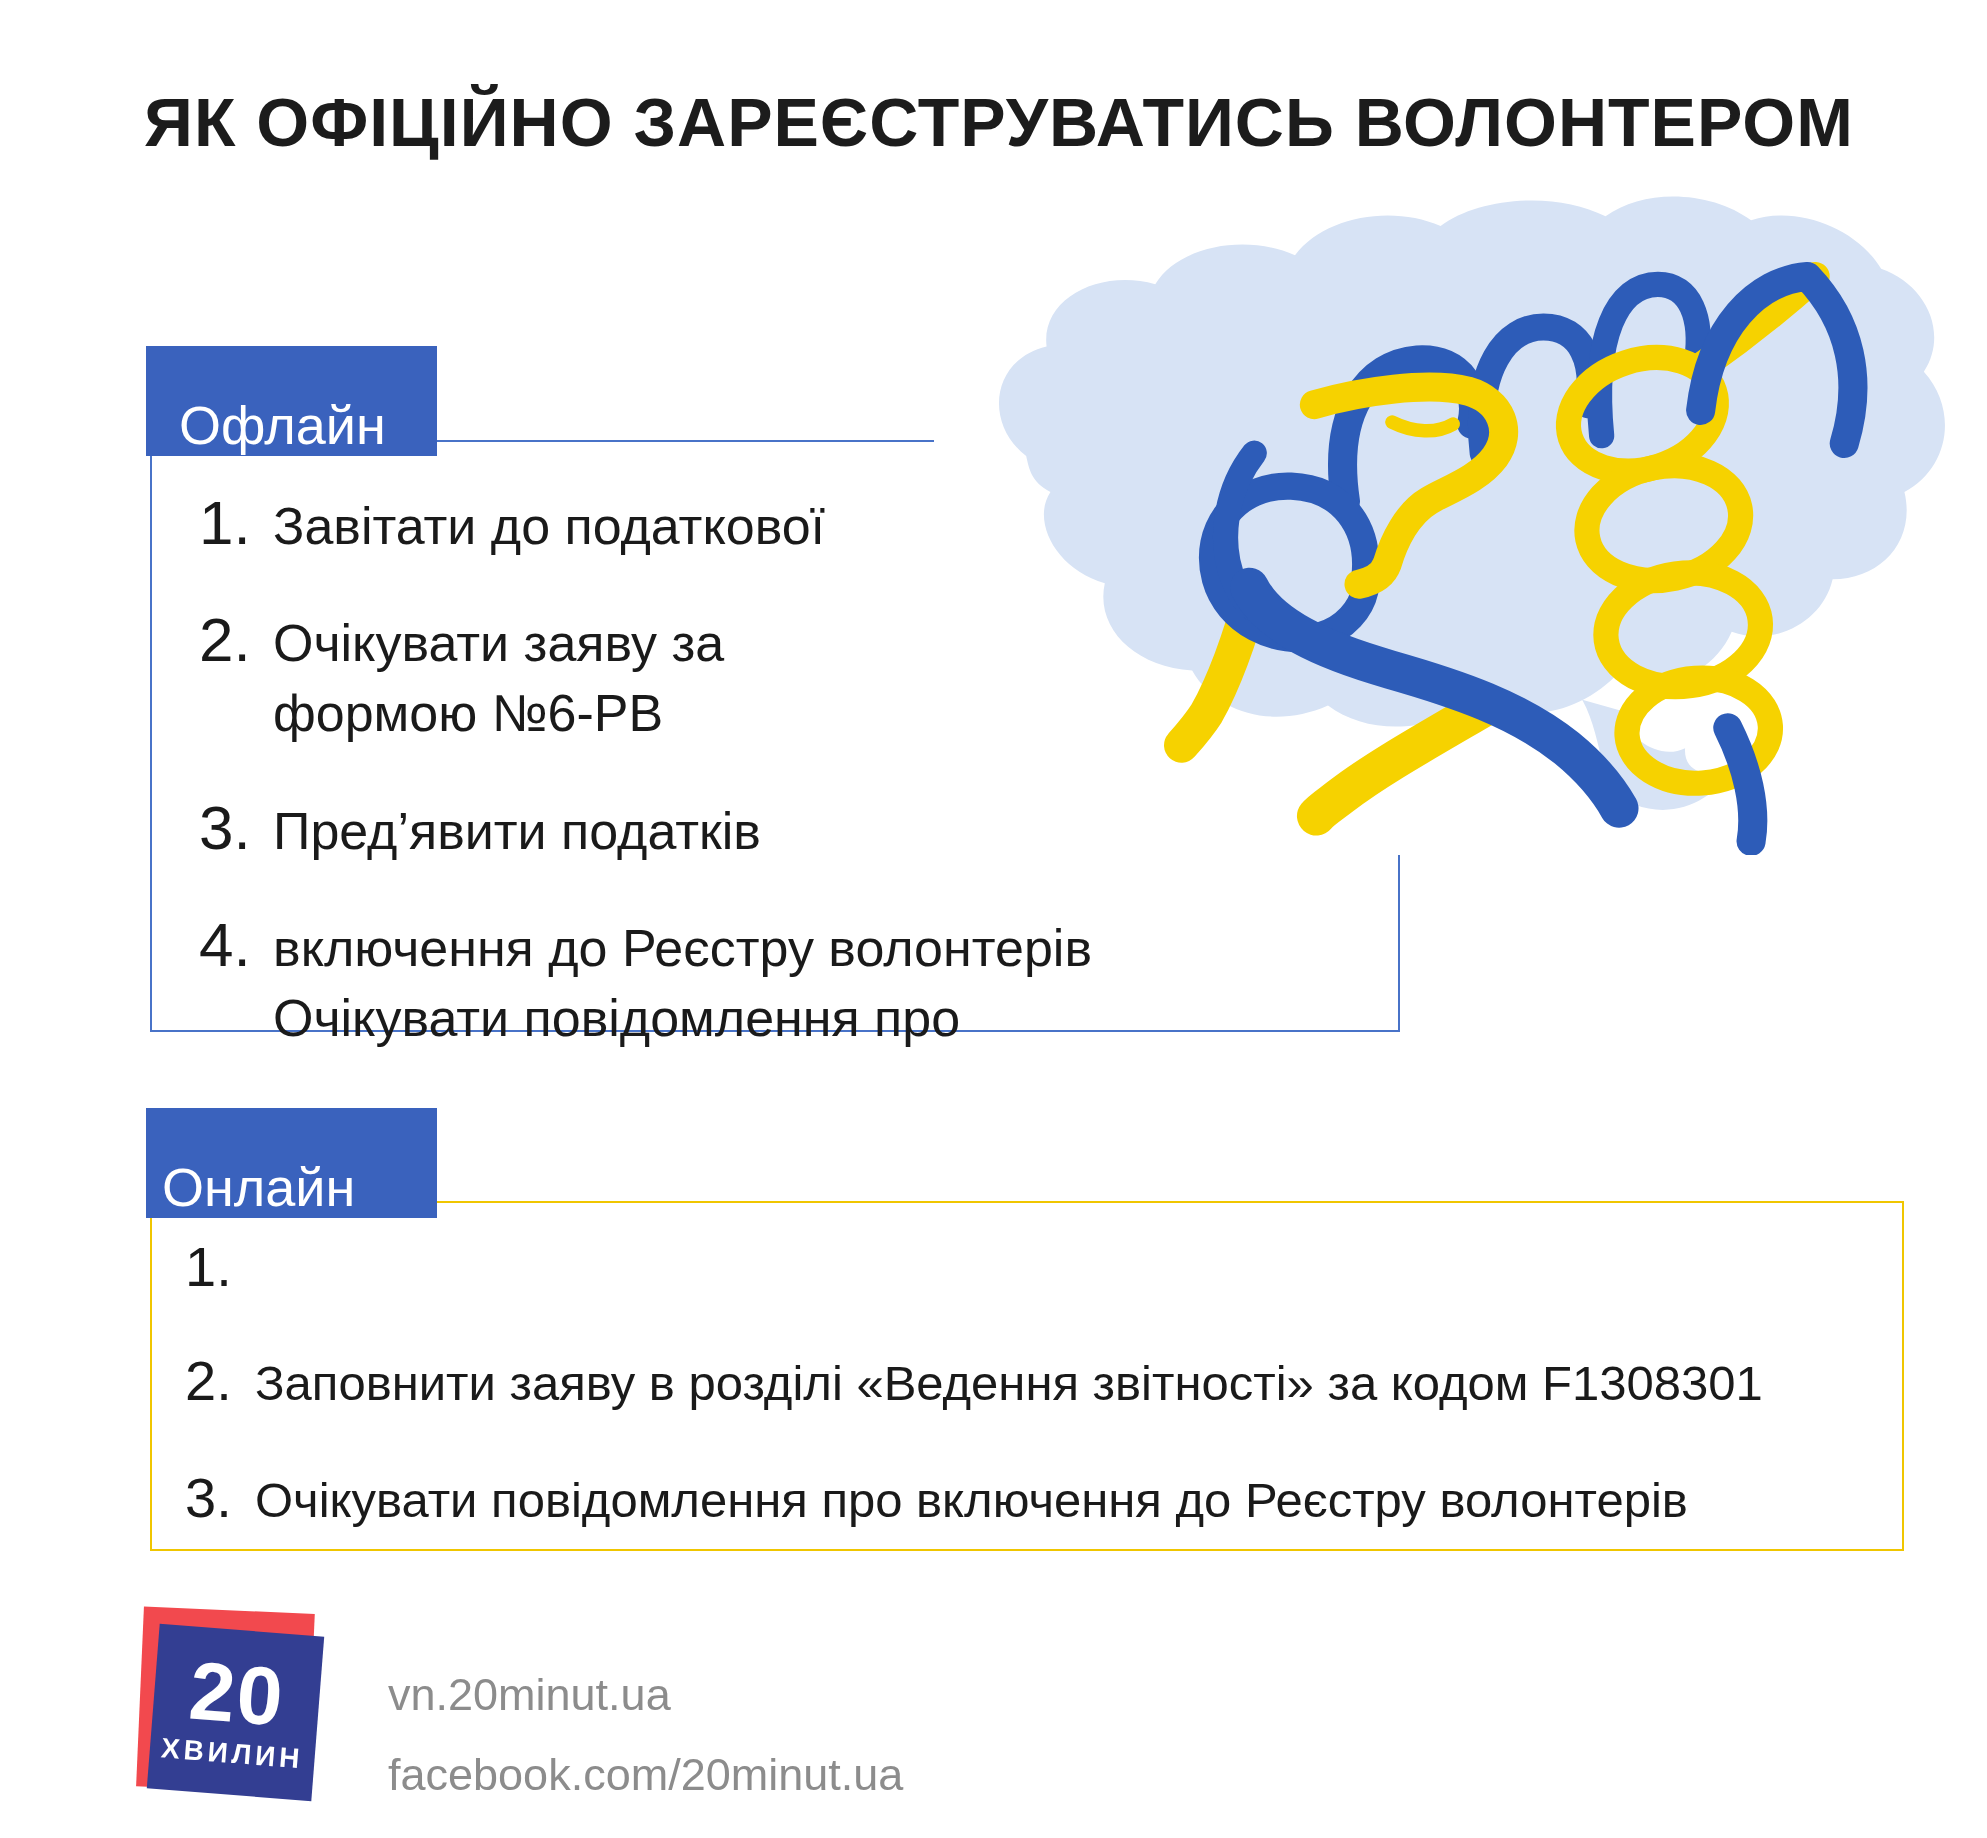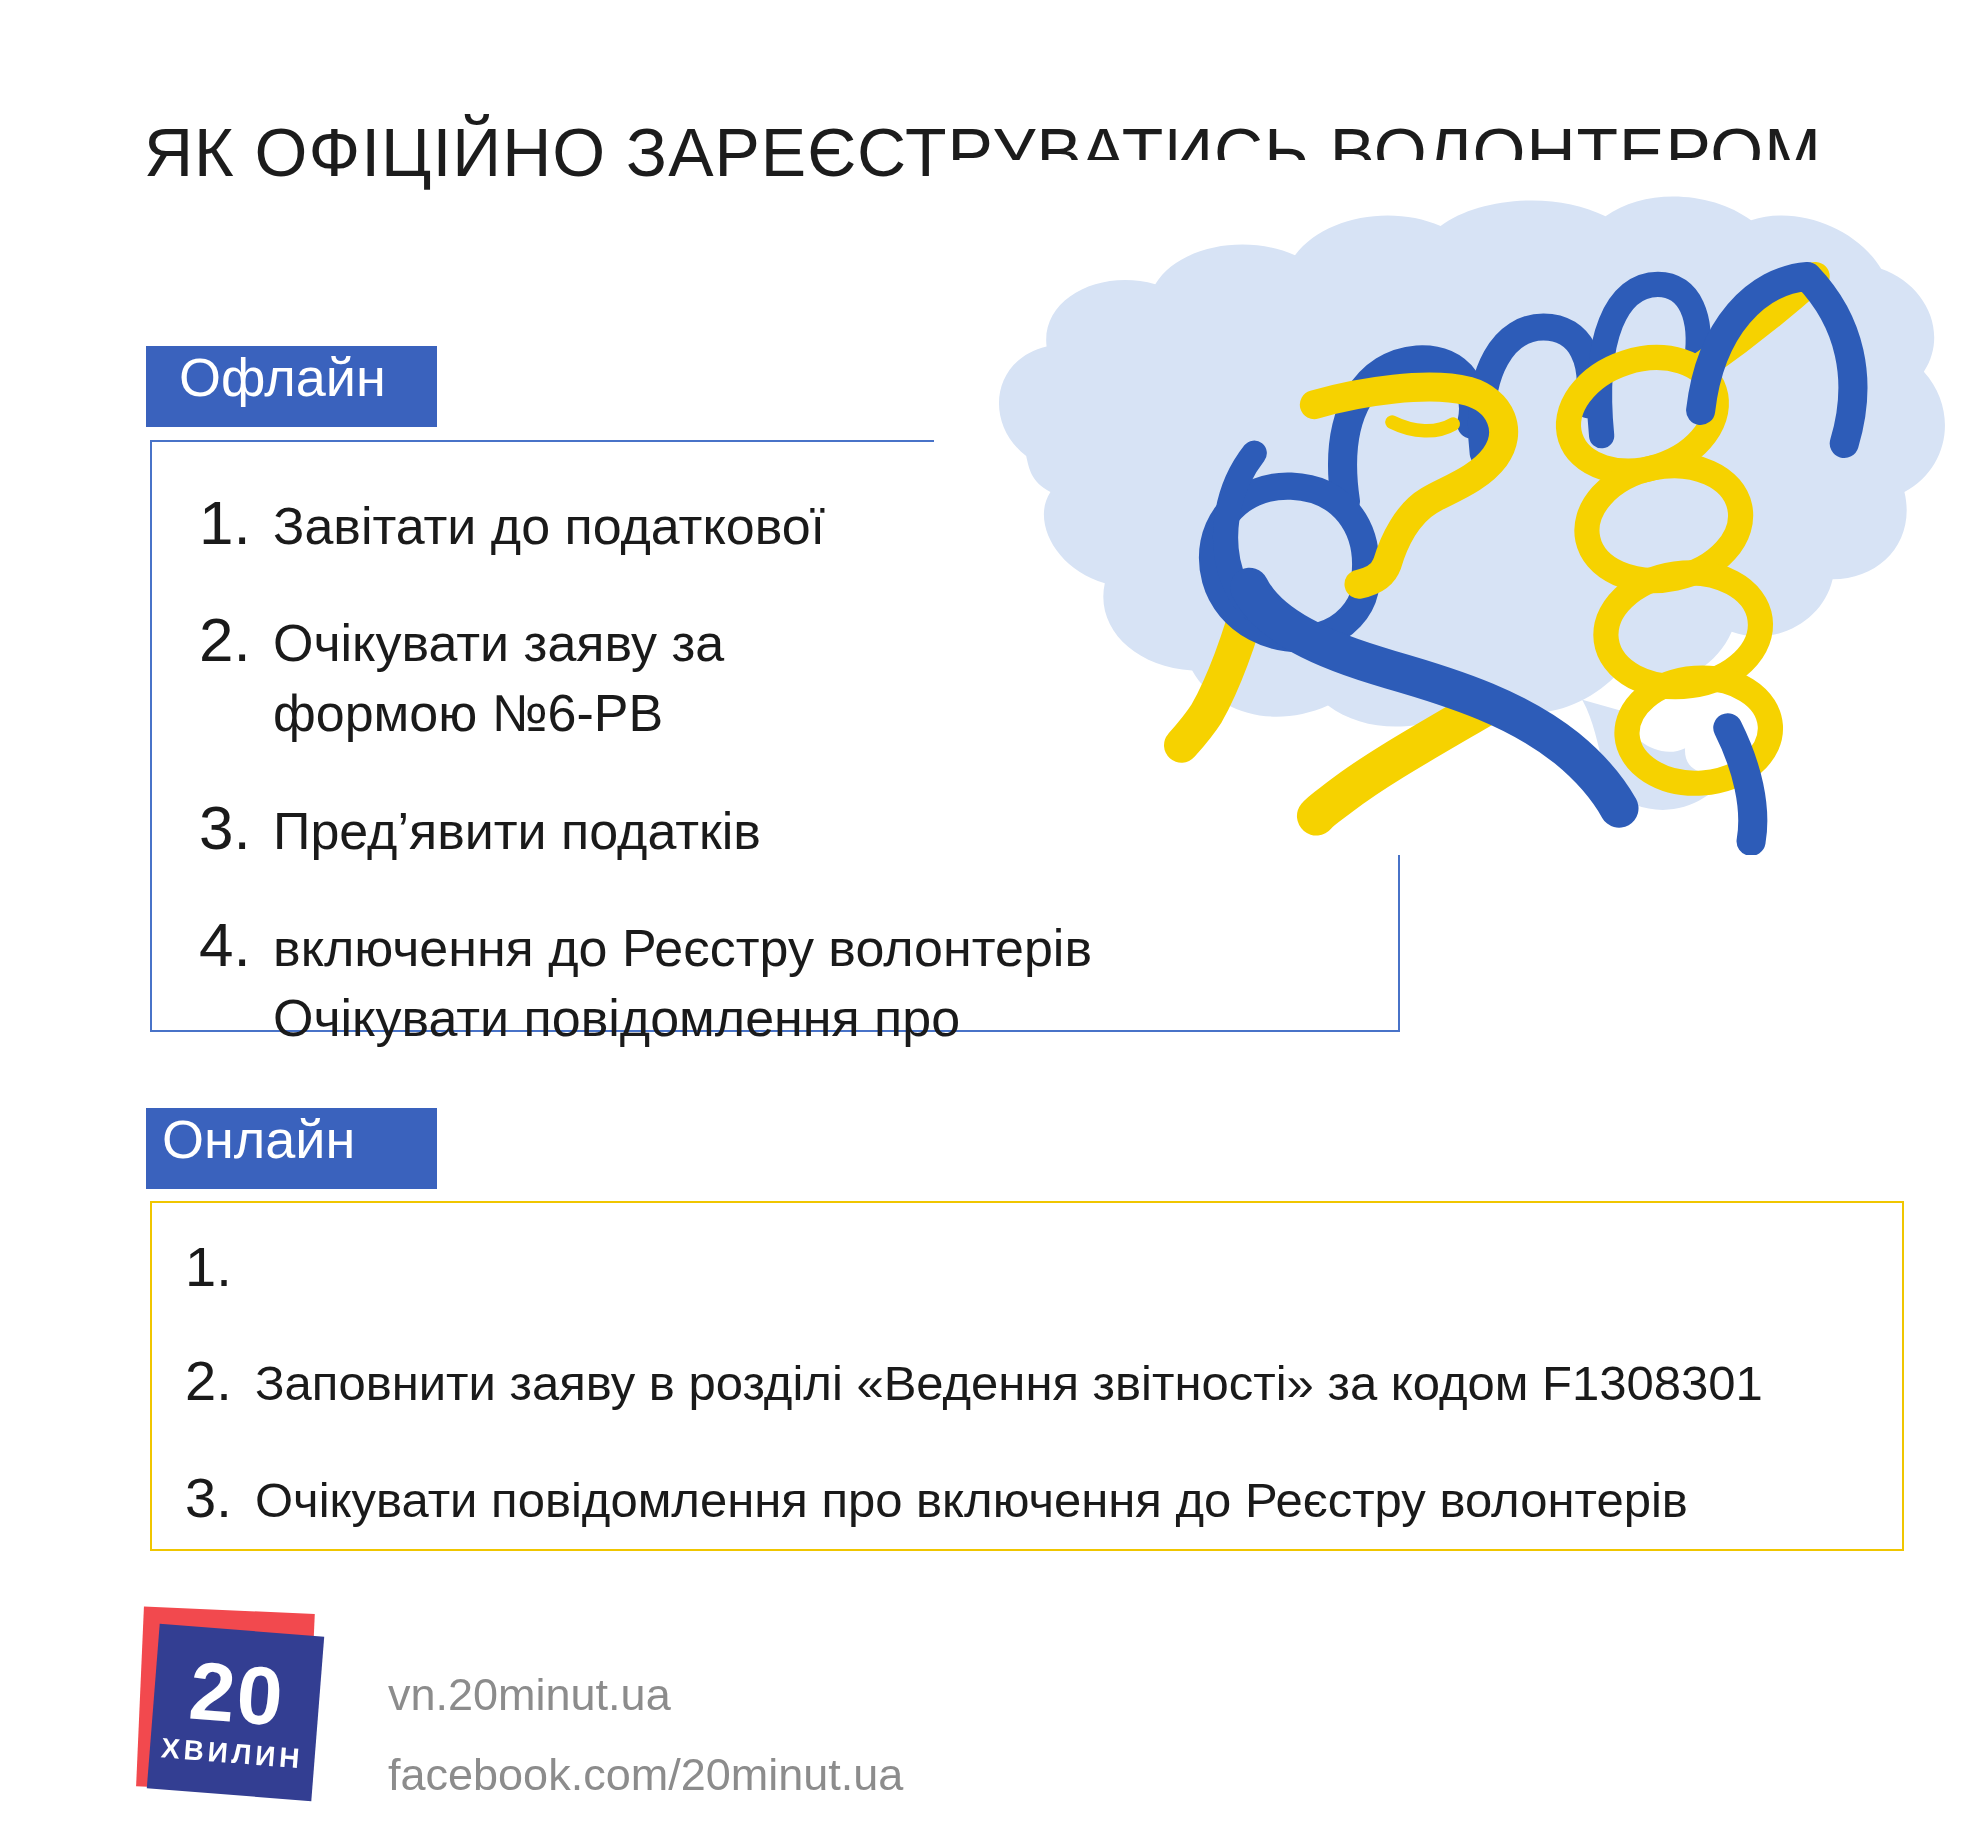--- a/index.html
+++ b/index.html
@@ -7,28 +7,28 @@
     width:1987px;height:1839px;position:relative;overflow:hidden;
     background:#ffffff;
     font-family:"Liberation Sans", sans-serif;
     color:#1a1a1a;
   }
   .abs{position:absolute;}
 
   
   .title{
     left:144px;top:83px;width:1805px;
-    font-size:68px;font-weight:400;letter-spacing:1px;
-    color:#1c1c1c;white-space:nowrap;margin-top:30px;
+    font-size:68px;font-weight:700;letter-spacing:1px;
+    color:#1c1c1c;white-space:nowrap;
   }
 
   
   .badge{
-    width:291px;height:81px;background:#3a62bd;color:#ffffff;
-    display:flex;align-items:flex-start;padding-left:33px;box-sizing:border-box;
+    width:291px;height:110px;background:#3a62bd;color:#ffffff;
+    display:flex;align-items:flex-end;padding-left:33px;box-sizing:border-box;
     font-size:54px;font-weight:400;z-index:6;
   }
   .badge-offline{left:146px;top:346px;}
   .badge-online{left:146px;top:1108px;padding-left:16px;}
 
   
   .stepbox{box-sizing:border-box;background:#ffffff;}
   .box-offline{
     left:150px;top:440px;width:1250px;height:592px;
     border:2.9px solid #4873c8;z-index:1;

